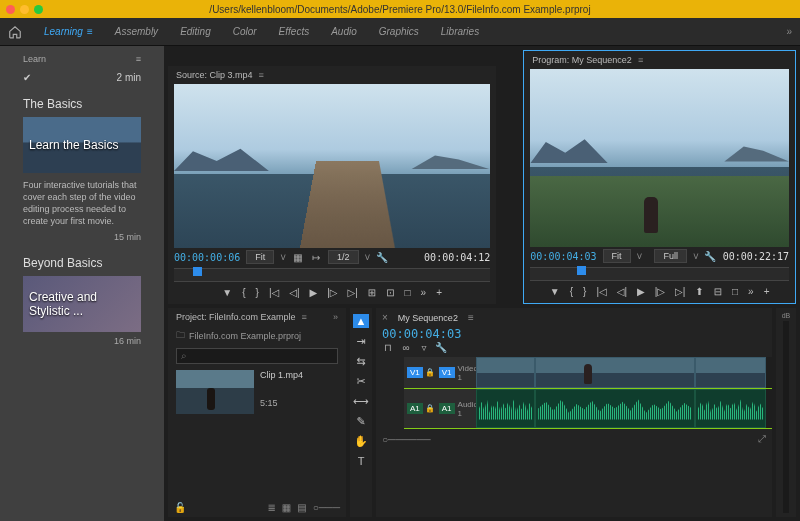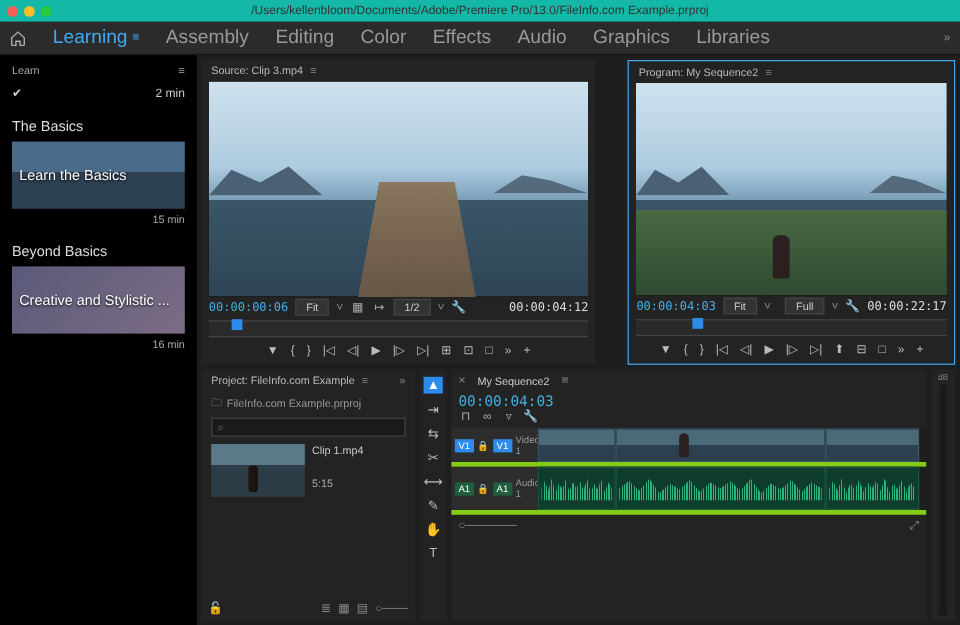--- a/index.html
+++ b/index.html
@@ -1,42 +1,42 @@
 <!DOCTYPE html>
 <html><head>
 <meta charset="utf-8">
 <style>
   * { box-sizing: border-box; margin: 0; padding: 0; font-family: -apple-system, Helvetica, Arial, sans-serif; }
   body { width: 800px; height: 521px; background: #1e1e1e; color: #ccc; font-size: 10px; overflow: hidden; }
-  .titlebar { height: 18px; background: #14b8a6; display: flex; align-items: center; padding: 0 6px; position: relative; }
+  .titlebar { height: 18px; background: #eab308; display: flex; align-items: center; padding: 0 6px; position: relative; }
   .traffic { display: flex; gap: 5px; }
   .dot { width: 9px; height: 9px; border-radius: 50%; }
   .red { background: #ff5f56; } .yellow { background: #ffbd2e; } .green { background: #27c93f; }
   .title { position: absolute; left: 0; right: 0; text-align: center; color: #333; font-size: 10px; }
   .workspace-bar { height: 28px; background: #2b2b2b; display: flex; align-items: center; padding: 0 8px; gap: 22px; border-bottom: 1px solid #111; }
   .home-icon { width: 14px; height: 14px; color: #aaa; }
-  .ws-tab { color: #999; font-size: 16px; cursor: pointer; }
+  .ws-tab { color: #999; font-size: 10px; cursor: pointer; font-style: italic; }
   .ws-tab.active { color: #3fa9f5; }
   .ws-sep { color: #3fa9f5; margin-left: -18px; }
   .chevrons { margin-left: auto; color: #888; }
   .main { display: flex; height: 475px; }
-  .learn-panel { width: 164px; background: #000000; padding: 8px 10px; color: #ccc; overflow: hidden; }
+  .learn-panel { width: 164px; background: #404040; padding: 8px 23px; color: #ccc; overflow: hidden; }
   .learn-head { display: flex; justify-content: space-between; font-size: 9px; color: #aaa; }
   .learn-row { display: flex; justify-content: space-between; margin-top: 8px; align-items: center; }
   .check { color: #ccc; }
   .section-title { font-size: 12px; color: #dedede; margin: 14px 0 6px; }
   .thumb { width: 100%; height: 56px; background: linear-gradient(#4a6b8a 45%, #2d3f52 46%, #2d3f52 100%); position: relative; display:flex;align-items:center;padding:0 6px; }
   .thumb-title { font-size: 12px; color: #fff; text-shadow: 0 1px 2px #000; }
   .desc { font-size: 9px; color: #bbb; line-height: 1.35; margin-top: 6px; }
   .dur { text-align: right; font-size: 9px; color: #aaa; margin-top: 4px; }
   .thumb2 { background: linear-gradient(135deg,#5a597a,#7c6d84); }
   .right { flex: 1; display: flex; flex-direction: column; }
   .monitors { height: 262px; display: flex; gap: 4px; padding: 4px; }
   .panel { background: #232323; display: flex; flex-direction: column; }
-  .source { flex: 1.05; }
+  .source { flex: 1.05; margin-top: 16px; }
   .program { flex: 0.78; border: 1px solid #3fa9f5; margin-left: 23px; }
   .panel-head { padding: 4px 8px; color: #bbb; font-size: 9px; display: flex; align-items: center; gap: 6px; }
   .ham { color: #888; }
   .viewer { flex: 1; margin: 0 6px; background: #000; position: relative; overflow:hidden; }
   .sky { position:absolute; inset:0; background: linear-gradient(#cfe2ed 0%, #aecbe0 40%, #7aa0b8 55%, #3a5668 55%, #2d4556 100%); }
   .dock { position:absolute; left:45%; right:35%; top:47%; bottom:0; background: linear-gradient(#8b7860,#5a4a3a); transform: perspective(80px) rotateX(25deg); transform-origin:top; }
   .mount { position:absolute; left:0; top:38%; width:30%; height:15%; background:#4a6075; clip-path: polygon(0 100%, 20% 20%, 45% 60%, 70% 10%, 100% 100%);}
   .mount2 { position:absolute; right:0; top:40%; width:25%; height:12%; background:#556b7d; clip-path: polygon(0 100%, 30% 30%, 60% 50%, 100% 100%);}
   .girl { position:absolute; left:44%; bottom:8%; width:14px; height:36px; background:#2a2020; border-radius:5px 5px 2px 2px; }
   .grass { position:absolute; inset:60% 0 0 0; background:linear-gradient(#4a6844,#2f4a2f); }
@@ -66,21 +66,21 @@
   .tool.sel-t { background:#2d8ceb; color:#fff; }
   .timeline { flex:1; background:#232323; display:flex;flex-direction:column; overflow:hidden;}
   .tl-head { display:flex; align-items:center; padding:4px 6px; gap:10px;}
   .tl-name { font-size:9px; color:#ccc;}
   .tl-tc { color:#44aee4; font-family:monospace; font-size:12px; padding:0 6px;}
   .tl-icons { display:flex; gap:6px; padding:0 6px 4px;}
   .tl-ruler { height:16px; background:#2a2a2a; position:relative; margin-left:72px; border-bottom:1px solid #111;}
   .tick { position:absolute; top:0; font-size:8px; color:#999; border-left:1px solid #555; height:100%; padding-left:2px;}
   .tl-ph { position:absolute; left:12%; top:0; bottom:-100px; width:1px; background:#2d8ceb;}
   .tl-ph::before{content:'';position:absolute;top:0;left:-4px;width:9px;height:8px;background:#2d8ceb;}
-  .track { display:flex; height:32px; border-bottom:4px solid #84cc16; }
+  .track { display:flex; height:32px; border-bottom:1px solid #84cc16;margin-left:28px; }
   .track.audio{height:40px;}
   .tr-head { width:72px; background:#2d2d2d; display:flex;align-items:center;gap:3px;padding:0 3px;font-size:8px;color:#999;}
   .tr-tag { background:#2d8ceb; color:#fff; padding:1px 3px; font-size:8px;}
   .tr-tag.a { background:#1e5f3e;}
   .tr-body { flex:1; background:#1e1e1e; position:relative; display:flex;}
   .clip-v { height:100%; background:linear-gradient(#4a6a7a 50%,#2d4050 50%); border:1px solid #3a5a6a; position:relative;}
   .clip-a { height:100%; background:#0f3d2d; border:1px solid #1a5540; position:relative; overflow:hidden;}
   .wave { position:absolute; inset:20% 2px; background: repeating-linear-gradient(90deg,#2dcb8a 0 1px, transparent 1px 2px); opacity:.85; clip-path: polygon(0 50%, 5% 20%, 10% 60%, 15% 10%, 20% 70%, 25% 30%, 30% 55%, 35% 15%, 40% 65%, 45% 25%, 50% 50%, 55% 20%, 60% 60%, 65% 10%, 70% 70%, 75% 30%, 80% 55%, 85% 15%, 90% 65%, 95% 25%, 100% 50%, 100% 100%, 0 100%);}
   .tl-foot { display:flex; padding:4px 6px; gap:6px; align-items:center;}
   .meters { width:20px; background:#232323; display:flex;flex-direction:column;align-items:center;padding:4px 2px;gap:2px;}
@@ -126,20 +126,21 @@
       <span>≡</span>
     </div>
     <div class="learn-row">
       <span class="check">✔</span>
       <span>2 min</span>
     </div>
     <div class="section-title">The Basics</div>
     <div class="thumb">
       <span class="thumb-title">Learn the Basics</span>
     </div>
+    <div class="desc">Four interactive tutorials that cover each step of the video editing process needed to create your first movie.</div>
     <div class="dur">15 min</div>
     <div class="section-title">Beyond Basics</div>
     <div class="thumb thumb2">
       <span class="thumb-title">Creative and Stylistic ...</span>
     </div>
     <div class="dur">16 min</div>
   </div>
 
   <div class="right">
     <div class="monitors">

